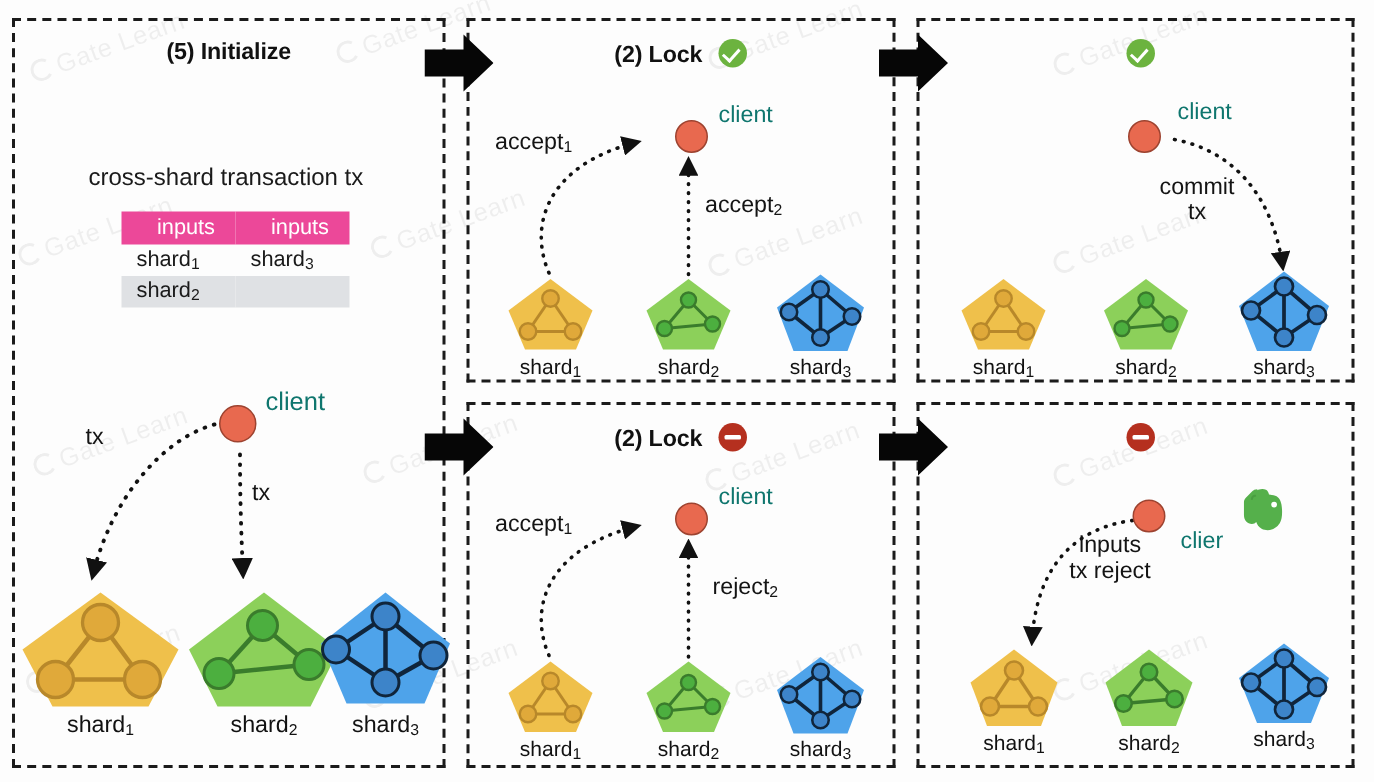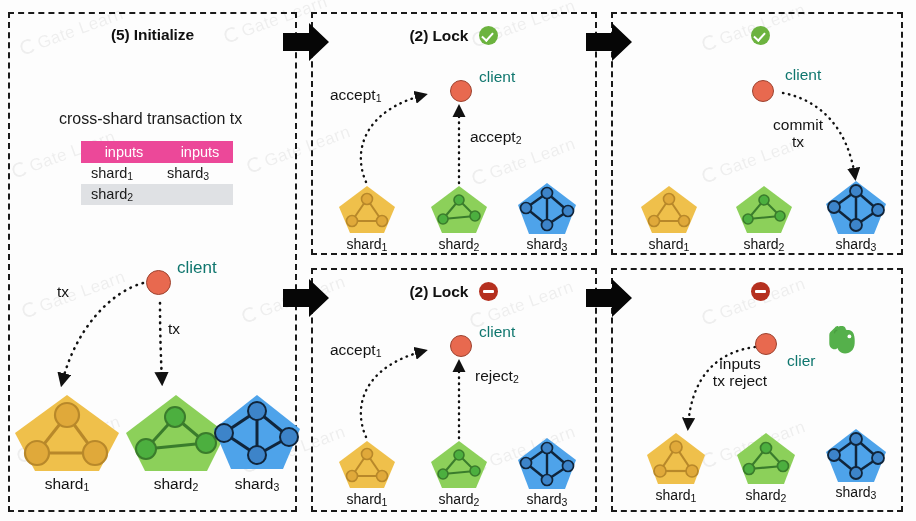--- a/index.html
+++ b/index.html
@@ -384,21 +384,21 @@
   <div class="panel" id="panel-lock-b"></div>
   <div class="ptitle" style="left:311px;width:286px;top:282px;">
     <span>(2) Lock</span>
     <span class="badge"><span class="no-badge"></span></span>
   </div>
   <div class="client-dot" style="left:450px;top:335px;width:22px;height:22px;"></div>
   <div class="client-label small" style="left:479px;top:323px;">client</div>
   <div class="elabel" style="left:330px;top:341px;">
     <span>accept</span><span class="sub">1</span>
   </div>
-  <div class="elabel" style="left:475px;top:367px;">
+  <div class="elabel" style="left:475px;top:383px;">
     <span>reject</span><span class="sub">2</span>
   </div>
 
   <div class="shard small" style="left:338px;top:440px;">
     <svg width="58" height="50" viewBox="0 0 58 50">
       <polygon points="29,1 57,22 46,48 12,48 1,22" fill="#efc04b"></polygon>
       <g stroke="#b8882a" stroke-width="2" fill="none">
         <line x1="29" y1="14" x2="14" y2="36"></line>
           <line x1="29" y1="14" x2="44" y2="36"></line>
           <line x1="14" y1="36" x2="44" y2="36"></line>

